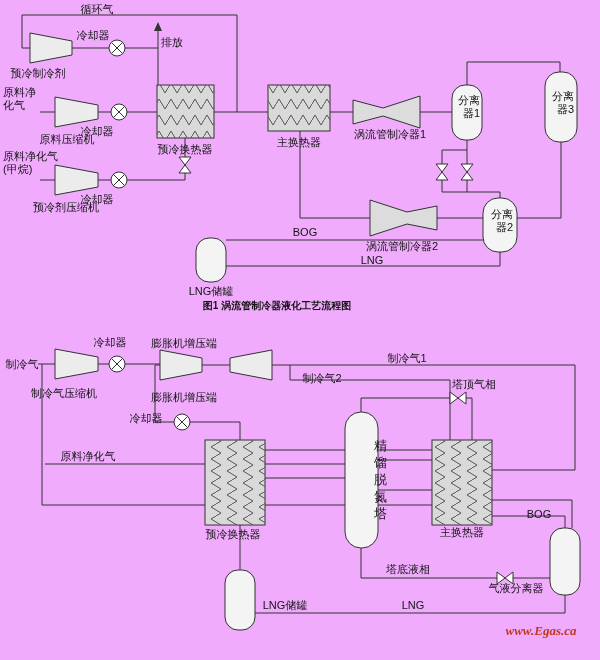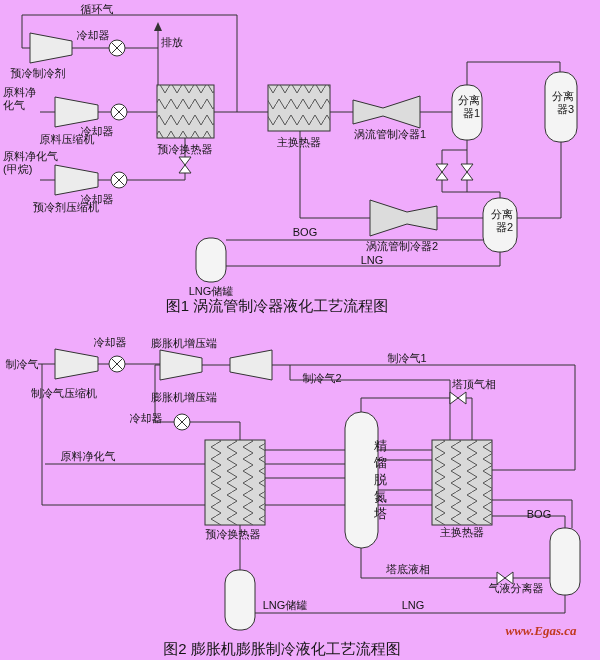--- a/index.html
+++ b/index.html
@@ -4,21 +4,21 @@
 <style>
   html,body{margin:0;padding:0;background:#ffffff}
   .stage{position:relative;width:600px;height:660px;background:#f0abfc;
          font-family:"Liberation Sans",sans-serif;overflow:hidden}
   .stage svg{position:absolute;left:0;top:0}
   .lbl{position:absolute;font-size:11px;color:#141414;white-space:nowrap;line-height:13px;z-index:2}
   .c{transform:translateX(-50%)}
   .blk{white-space:normal;word-break:break-all;text-align:right}
   .la{text-align:left}
   .pre{white-space:pre-line}
-  .cap{font-weight:normal;font-size:15px}
+  .cap{font-weight:bold;font-size:10px}
   .vert{width:16px;line-height:17px;font-size:13px}
   .wm{font-family:"Liberation Serif",serif;font-style:italic;font-weight:bold;
       font-size:13px;color:#c0391e}
   .pp{stroke:#333;fill:none;stroke-width:1}
 </style>
 </head>
 <body>
 
 <div class="stage">
 
@@ -194,16 +194,15 @@
 <div class="lbl c" style="left:146px;top:412px">冷却器</div>
 <div class="lbl c" style="left:88px;top:450px">原料净化气</div>
 <div class="lbl c" style="left:233px;top:528px">预冷换热器</div>
 <div class="lbl c blk vert" style="left:379px;top:437px">精馏脱氮塔</div>
 <div class="lbl c" style="left:462px;top:526px">主换热器</div>
 <div class="lbl c" style="left:539px;top:508px">BOG</div>
 <div class="lbl c" style="left:408px;top:563px">塔底液相</div>
 <div class="lbl c" style="left:516px;top:582px">气液分离器</div>
 <div class="lbl c" style="left:285px;top:599px">LNG储罐</div>
 <div class="lbl c" style="left:413px;top:599px">LNG</div>
-<div class="lbl c cap" style="left:282px;top:642px">图2  膨胀机膨胀制冷液化工艺流程图</div>
 <div class="lbl c wm" style="left:541px;top:624px">www.Egas.ca</div>
 
 </div>
 
 </body></html>

